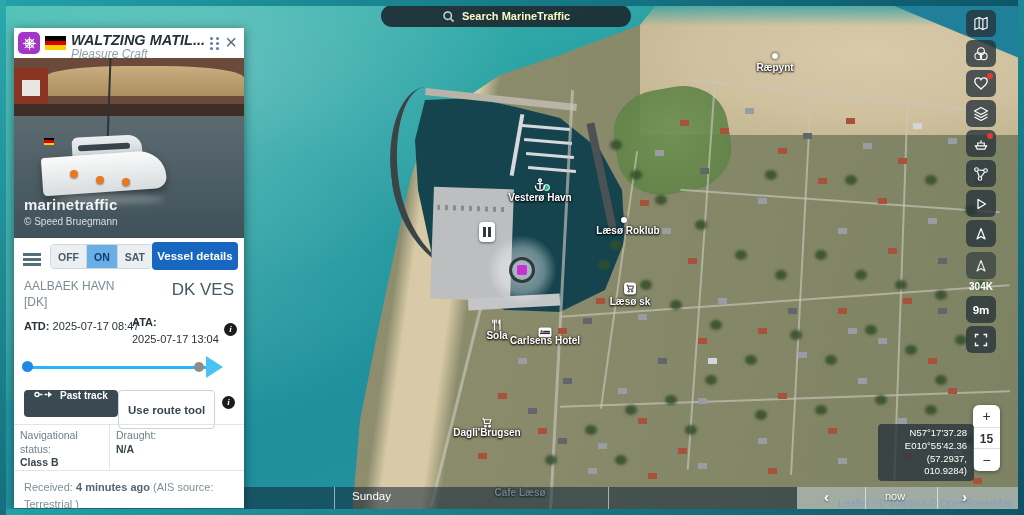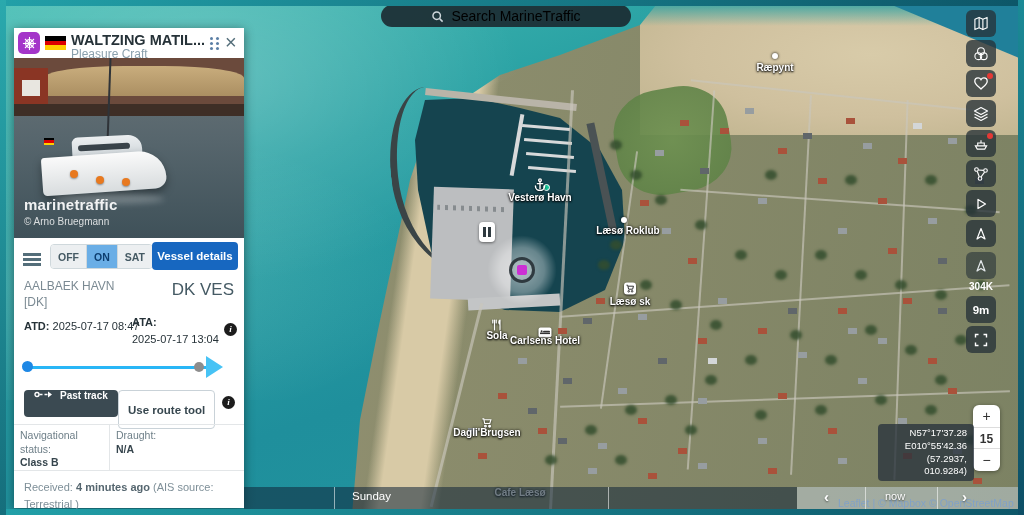--- a/index.html
+++ b/index.html
@@ -58,26 +58,26 @@
 
   
   .maplabel { position:absolute; transform:translateX(-50%); color:#fff; font-size:10px; font-weight:bold;
     text-shadow:0 0 3px #000,0 1px 2px #000; white-space:nowrap; text-align:center; }
   .mapdot { position:absolute; width:6px; height:6px; border-radius:50%; background:#fff; box-shadow:0 0 3px #000; transform:translateX(-50%); }
   .mapicon { position:absolute; transform:translateX(-50%); filter:drop-shadow(0 1px 1px rgba(0,0,0,.8)); }
 
   
   .search-pill { position:absolute; left:381px; top:5px; width:250px; height:22px; border-radius:12px;
     background:rgba(26,38,44,.88); display:flex; align-items:center; justify-content:center; gap:7px; }
-  .search-pill span { color:#000000; font-size:14px; }
+  .search-pill span { color:#fef9c3; font-size:11px;font-weight:bold; }
 
   
   .panel { position:absolute; left:14px; top:28px; width:230px; height:480px; background:#fff;
     box-shadow:0 2px 10px rgba(0,0,0,.45); font-size:11px; color:#455a64; }
-  .p-header { position:absolute; left:0; top:0; width:230px; height:30px; background:#fff; z-index:3; }
+  .p-header { position:absolute; left:0; top:0; width:230px; height:30px; background:#fff; z-index:3;font-style:italic; }
   .helm-badge { position:absolute; left:4px; top:4px; width:22px; height:22px; background:#a435c9; border-radius:5px;
     display:flex; align-items:center; justify-content:center; }
   .de-flag { position:absolute; left:31px; top:8px; width:21px; height:14px; }
   .de-flag div { height:33.33%; }
   .p-title { position:absolute; left:57px; top:4px; width:134px; font-size:14.5px; font-weight:bold; color:#263238;
     white-space:nowrap; overflow:hidden; }
   .p-sub { position:absolute; left:57px; top:19px; font-size:12px; color:#8aa0ad; }
   .drag-dots { position:absolute; left:196px; top:9px; width:3px; height:3px; border-radius:50%; background:#5b7fa6;
     box-shadow:6px 0 0 #5b7fa6, 0 5px 0 #5b7fa6, 6px 5px 0 #5b7fa6, 0 10px 0 #5b7fa6, 6px 10px 0 #5b7fa6; }
   .p-close { position:absolute; left:211px; top:1px; font-size:20px; color:#546e7a; line-height:26px; cursor:pointer; }
@@ -376,21 +376,21 @@
       <div class="stern-flag">
         <div style="background:#000"></div>
           <div style="background:#dd0000"></div>
           <div style="background:#ffce00"></div>
       </div>
       <div class="fender" style="left:56px;top:112px"></div>
       <div class="fender" style="left:82px;top:118px"></div>
       <div class="fender" style="left:108px;top:120px"></div>
       <div class="reflect"></div>
       <div class="wm">marinetraffic</div>
-      <div class="credit">© Arno Bruegmann</div>
+      <div class="credit">© Speed Bruegmann</div>
     </div>
 
     <div class="burger"></div>
     <div class="toggle">
       <div class="seg">OFF</div>
       <div class="seg active">ON</div>
       <div class="seg">SAT</div>
     </div>
     <button class="btn-details">Vessel details</button>
 

